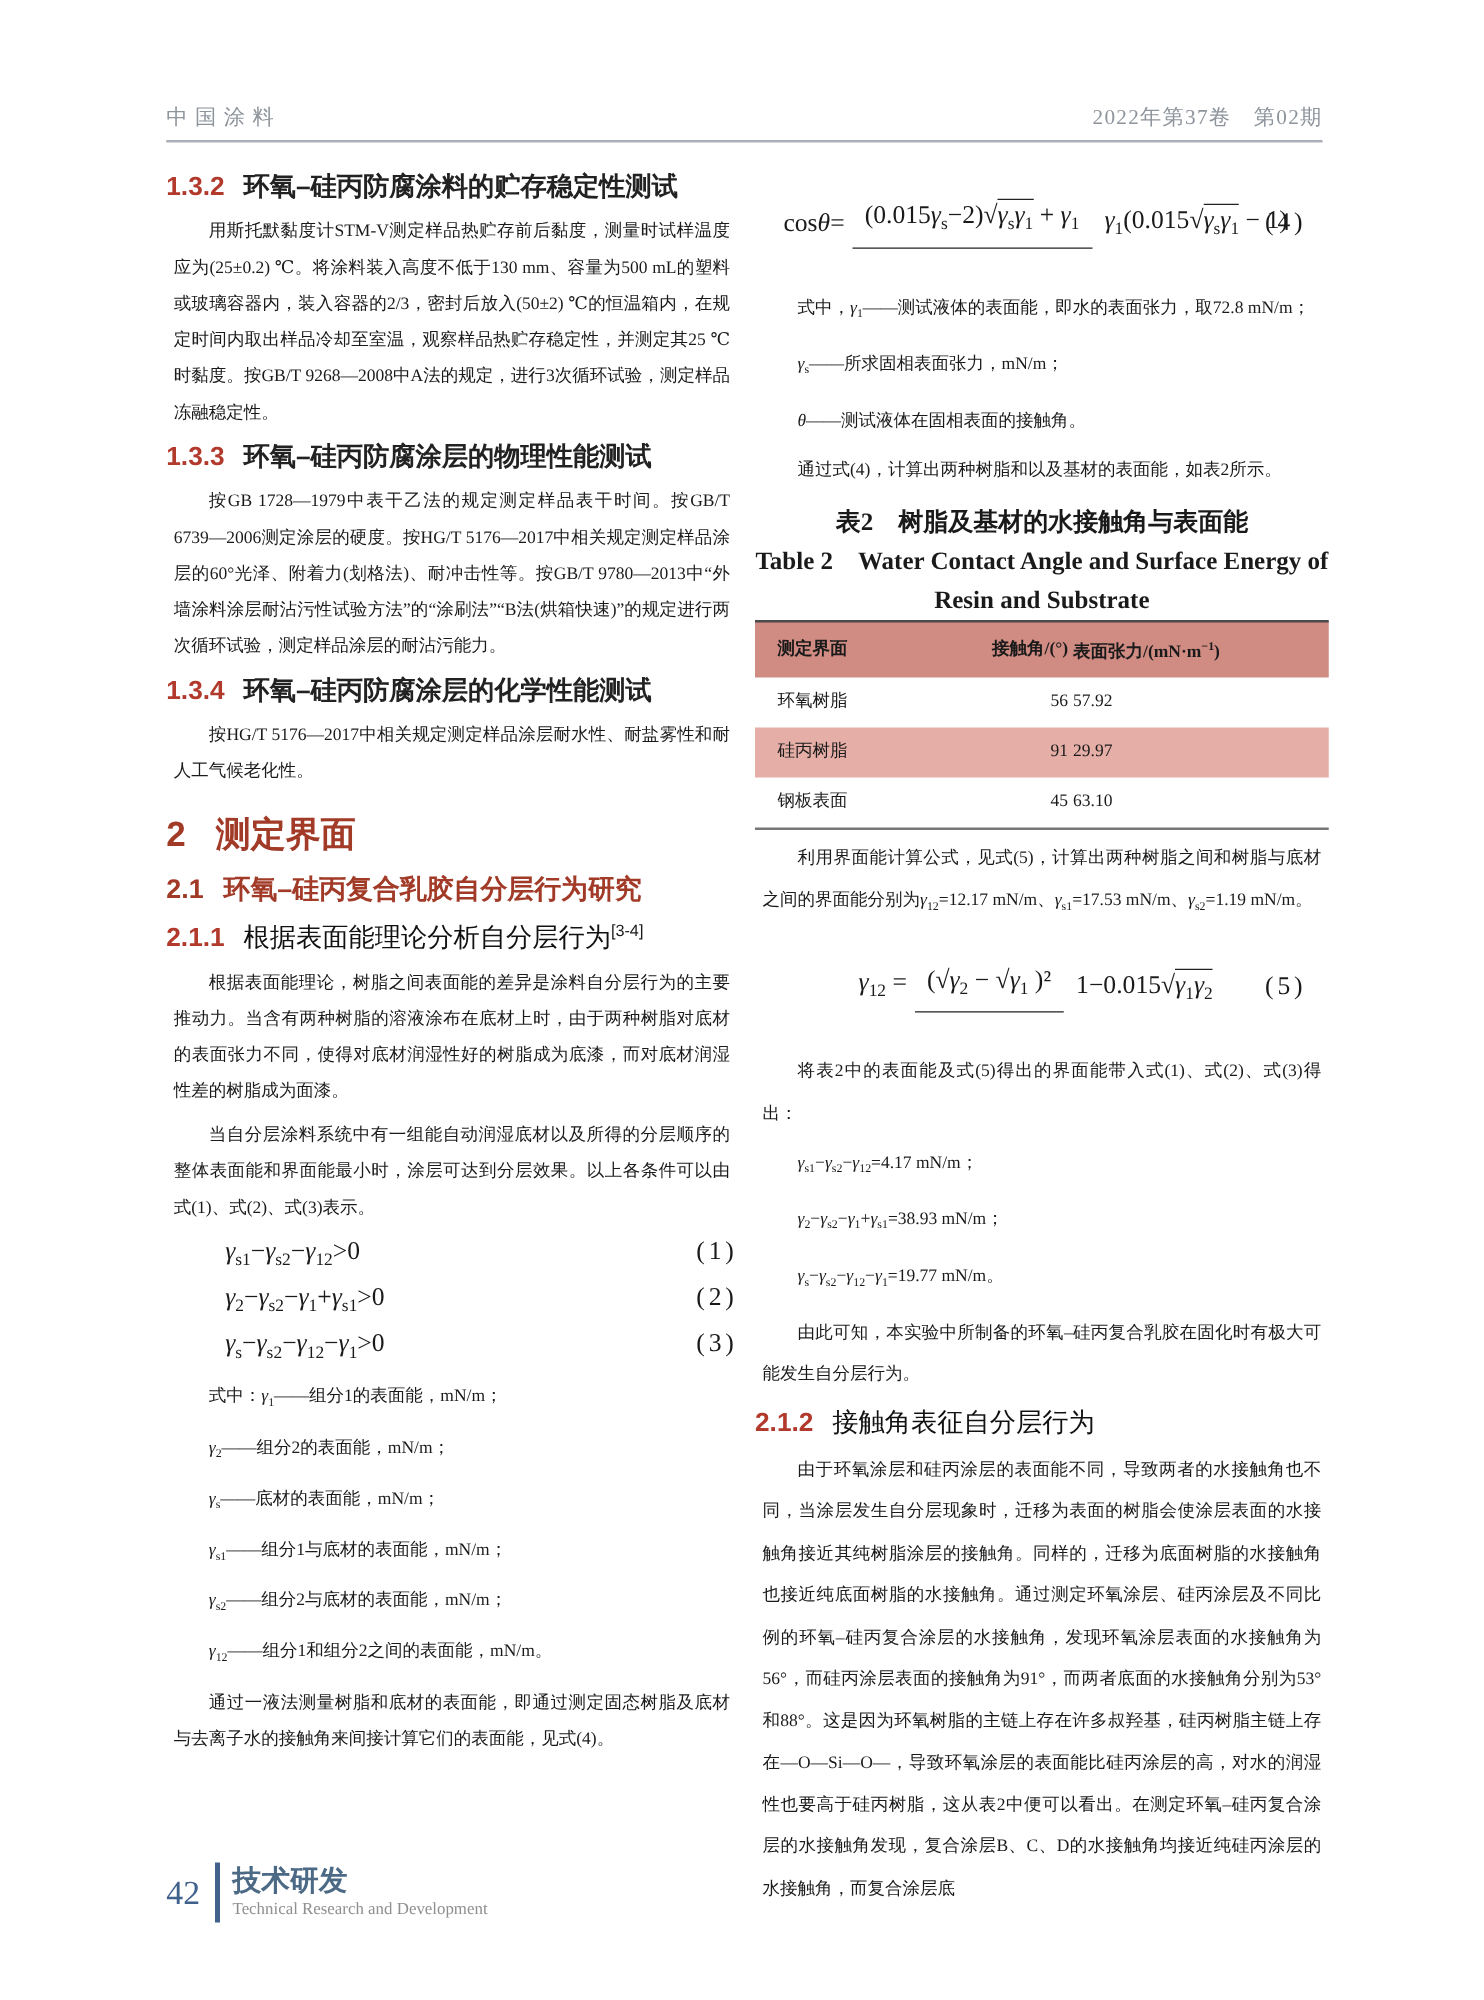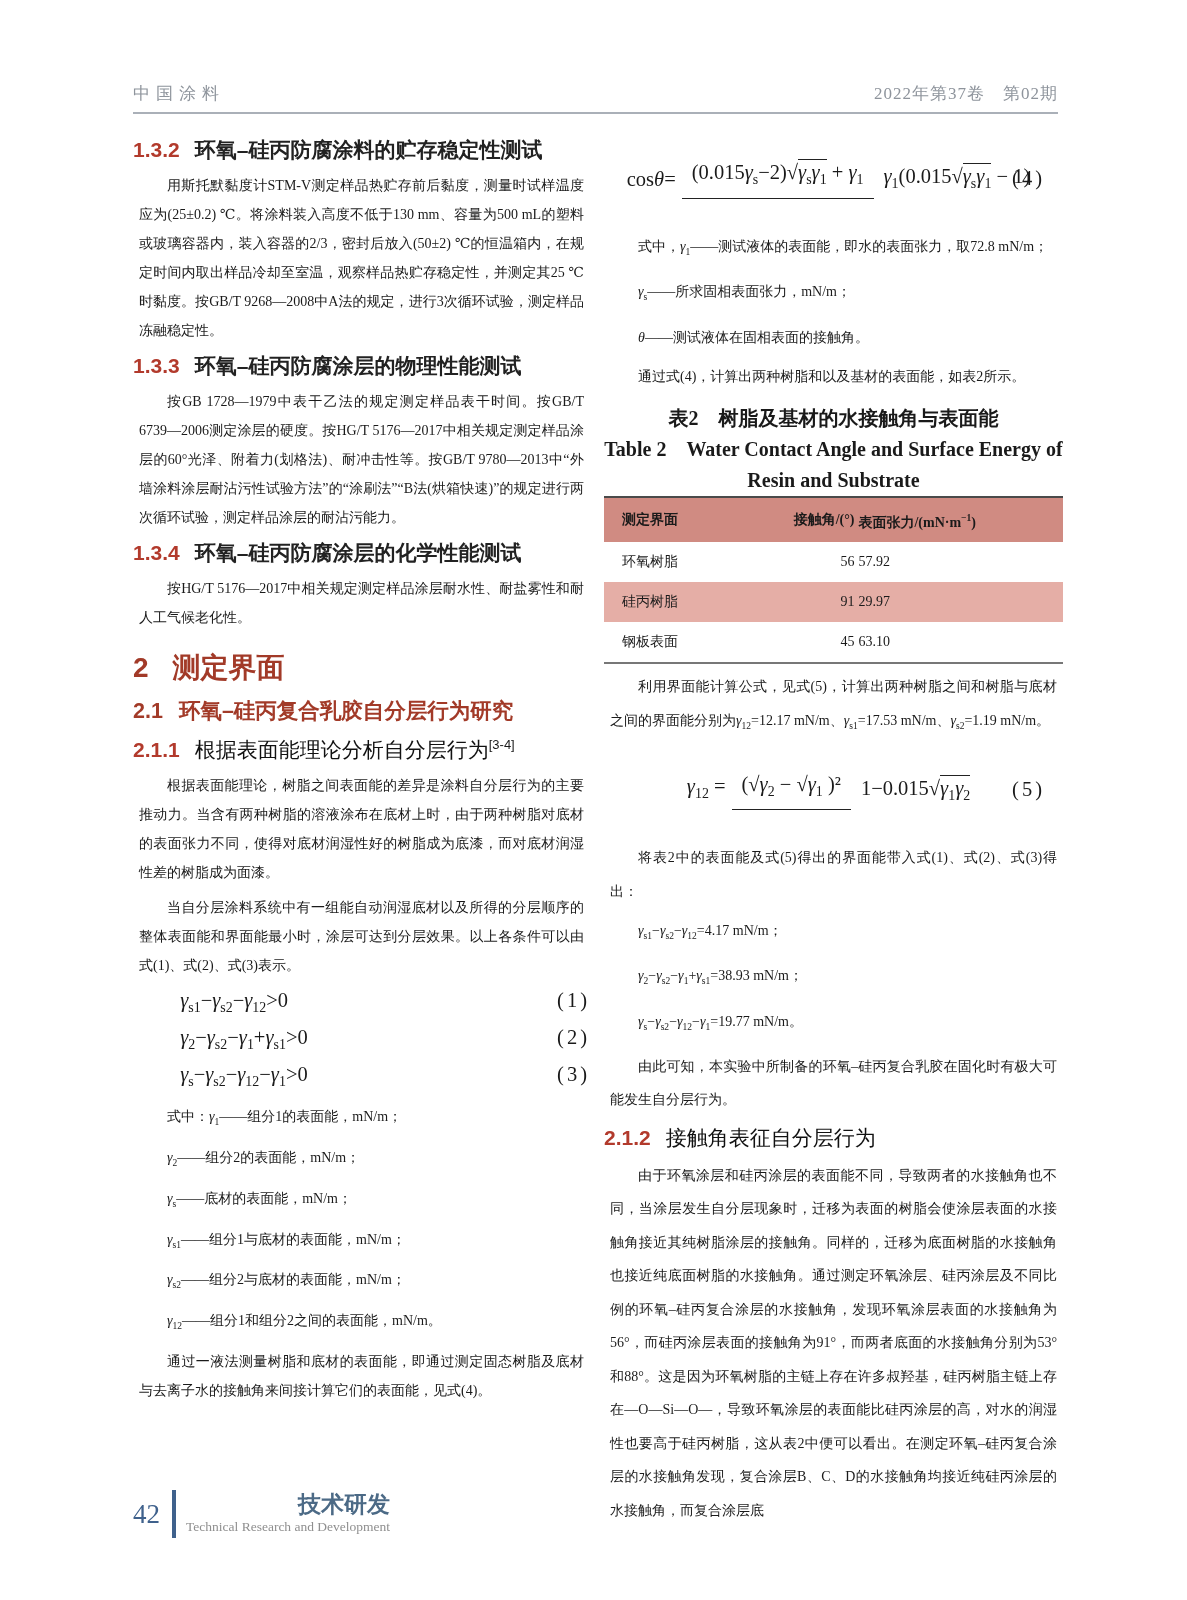--- a/index.html
+++ b/index.html
@@ -55,21 +55,21 @@
   .cap-en{font-size:20px;font-weight:bold;text-align:center;line-height:31px;}
   table.tbl{width:100%;border-collapse:collapse;border-top:2.5px solid #4a4a4a;border-bottom:2.5px solid #777;font-size:14px;margin-top:0;line-height:24px;}
   table.tbl th{background:#d08b82;font-weight:bold;padding:8px 2px;}
   table.tbl td{padding:8px 2px;}
   table.tbl tr.alt{background:#e5aea6;}
   table.tbl .c1{text-align:left;padding-left:18px;width:27%;}
   table.tbl .c2{text-align:right;width:28%;}
   table.tbl .c3{text-align:left;width:45%;}
 
   
-  .footer{position:absolute;left:133px;top:1490px;display:flex;align-items:center;text-align:right;}
+  .footer{position:absolute;left:133px;top:1490px;display:flex;align-items:center;}
   .footer .pagenum{font-size:27px;color:#3f618c;margin-right:12px;}
   .footer .bar{width:4px;height:48px;background:#3f618c;margin-right:10px;}
   .footer .fzh{font-family:"Liberation Sans","DejaVu Sans",sans-serif;font-size:23px;font-weight:bold;color:#4c6a86;line-height:26px;}
   .footer .fen{font-size:13.5px;color:#8f8f8f;line-height:20px;}
 </style>
 </head>
 <body>
 
 <div class="runhead">
   <span class="journal">中国涂料</span>

